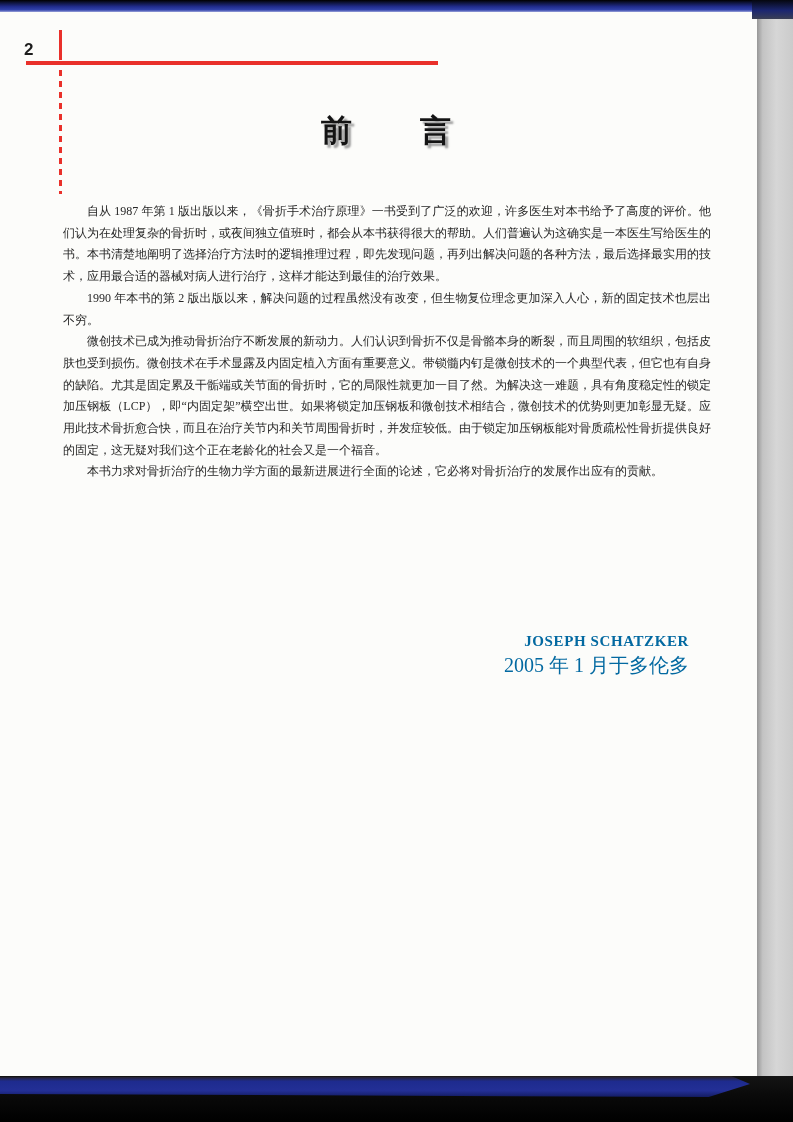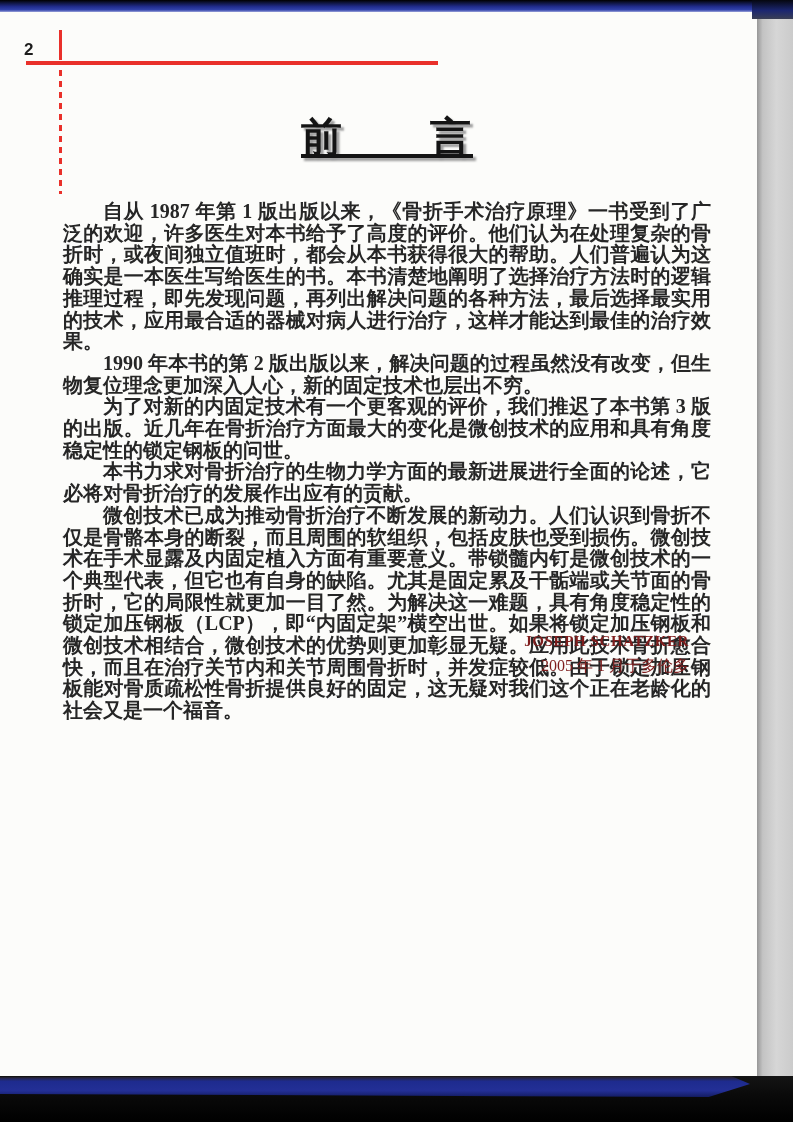--- a/index.html
+++ b/index.html
@@ -91,59 +91,57 @@
     background: repeating-linear-gradient(to bottom,
       #e9302a 0px, #e9302a 6px, rgba(0,0,0,0) 6px, rgba(0,0,0,0) 11px);
   }
   
   .title {
     position: absolute;
     left: 63px; top: 100px;
     width: 648px;
     margin: 0;
     text-align: center;
-    font-size: 41px;
+    font-size: 31px;
     font-weight: bold;
     letter-spacing: 2px;
     color: #141414;
     text-shadow: 3px 3px 2px #9e9e9e;
     font-family: "Liberation Serif", "DejaVu Serif", serif;
-    text-decoration: underline;
   }
   
   .body-text {
     position: absolute;
     left: 63px; top: 191px;
     width: 648px;
-    font-size: 20px;
+    font-size: 12px;
     line-height: 21.7px;
     color: #262626;
     text-align: justify;
-    font-weight: bold;
   }
   .body-text p {
     margin: 0;
     text-indent: 2em;
   }
   
   .signature {
     position: absolute;
     left: 63px; top: 620px;
     width: 626px;
     text-align: right;
-    color: #7f1d1d;
+    color: #0369a1;
   }
   .signature .sig-name {
     font-size: 15px;
     font-weight: 600;
     letter-spacing: 0.6px;
     line-height: 23px;
   }
   .signature .sig-date {
-    font-size: 16px;
+    font-size: 20px;
     line-height: 25px;
   }
 </style>
 </head>
 <body>
 
 <div class="scene">
 
   <div class="top-cover"></div>
   <div class="top-right-dark"></div>
@@ -156,23 +154,22 @@
 
     <div class="red-vline"></div>
     <div class="red-hline"></div>
     <div class="red-dashline"></div>
 
     <h1 class="title">前　　言</h1>
 
     <div class="body-text">
       <p>自从 1987 年第 1 版出版以来，《骨折手术治疗原理》一书受到了广泛的欢迎，许多医生对本书给予了高度的评价。他们认为在处理复杂的骨折时，或夜间独立值班时，都会从本书获得很大的帮助。人们普遍认为这确实是一本医生写给医生的书。本书清楚地阐明了选择治疗方法时的逻辑推理过程，即先发现问题，再列出解决问题的各种方法，最后选择最实用的技术，应用最合适的器械对病人进行治疗，这样才能达到最佳的治疗效果。</p>
       <p>1990 年本书的第 2 版出版以来，解决问题的过程虽然没有改变，但生物复位理念更加深入人心，新的固定技术也层出不穷。</p>
-      <p>为了对新的内固定技术有一个更客观的评价，我们推迟了本书第 3 版的出版。近几年在骨折治疗方面最大的变化是微创技术的应用和具有角度稳定性的锁定钢板的问世。</p>
+      <p>微创技术已成为推动骨折治疗不断发展的新动力。人们认识到骨折不仅是骨骼本身的断裂，而且周围的软组织，包括皮肤也受到损伤。微创技术在手术显露及内固定植入方面有重要意义。带锁髓内钉是微创技术的一个典型代表，但它也有自身的缺陷。尤其是固定累及干骺端或关节面的骨折时，它的局限性就更加一目了然。为解决这一难题，具有角度稳定性的锁定加压钢板（LCP），即“内固定架”横空出世。如果将锁定加压钢板和微创技术相结合，微创技术的优势则更加彰显无疑。应用此技术骨折愈合快，而且在治疗关节内和关节周围骨折时，并发症较低。由于锁定加压钢板能对骨质疏松性骨折提供良好的固定，这无疑对我们这个正在老龄化的社会又是一个福音。</p>
       <p>本书力求对骨折治疗的生物力学方面的最新进展进行全面的论述，它必将对骨折治疗的发展作出应有的贡献。</p>
-      <p>微创技术已成为推动骨折治疗不断发展的新动力。人们认识到骨折不仅是骨骼本身的断裂，而且周围的软组织，包括皮肤也受到损伤。微创技术在手术显露及内固定植入方面有重要意义。带锁髓内钉是微创技术的一个典型代表，但它也有自身的缺陷。尤其是固定累及干骺端或关节面的骨折时，它的局限性就更加一目了然。为解决这一难题，具有角度稳定性的锁定加压钢板（LCP），即“内固定架”横空出世。如果将锁定加压钢板和微创技术相结合，微创技术的优势则更加彰显无疑。应用此技术骨折愈合快，而且在治疗关节内和关节周围骨折时，并发症较低。由于锁定加压钢板能对骨质疏松性骨折提供良好的固定，这无疑对我们这个正在老龄化的社会又是一个福音。</p>
     </div>
 
     <div class="signature">
       <div class="sig-name">JOSEPH SCHATZKER</div>
       <div class="sig-date">2005 年 1 月于多伦多</div>
     </div>
 
   </div>
 
   <div class="bottom-black"></div>

